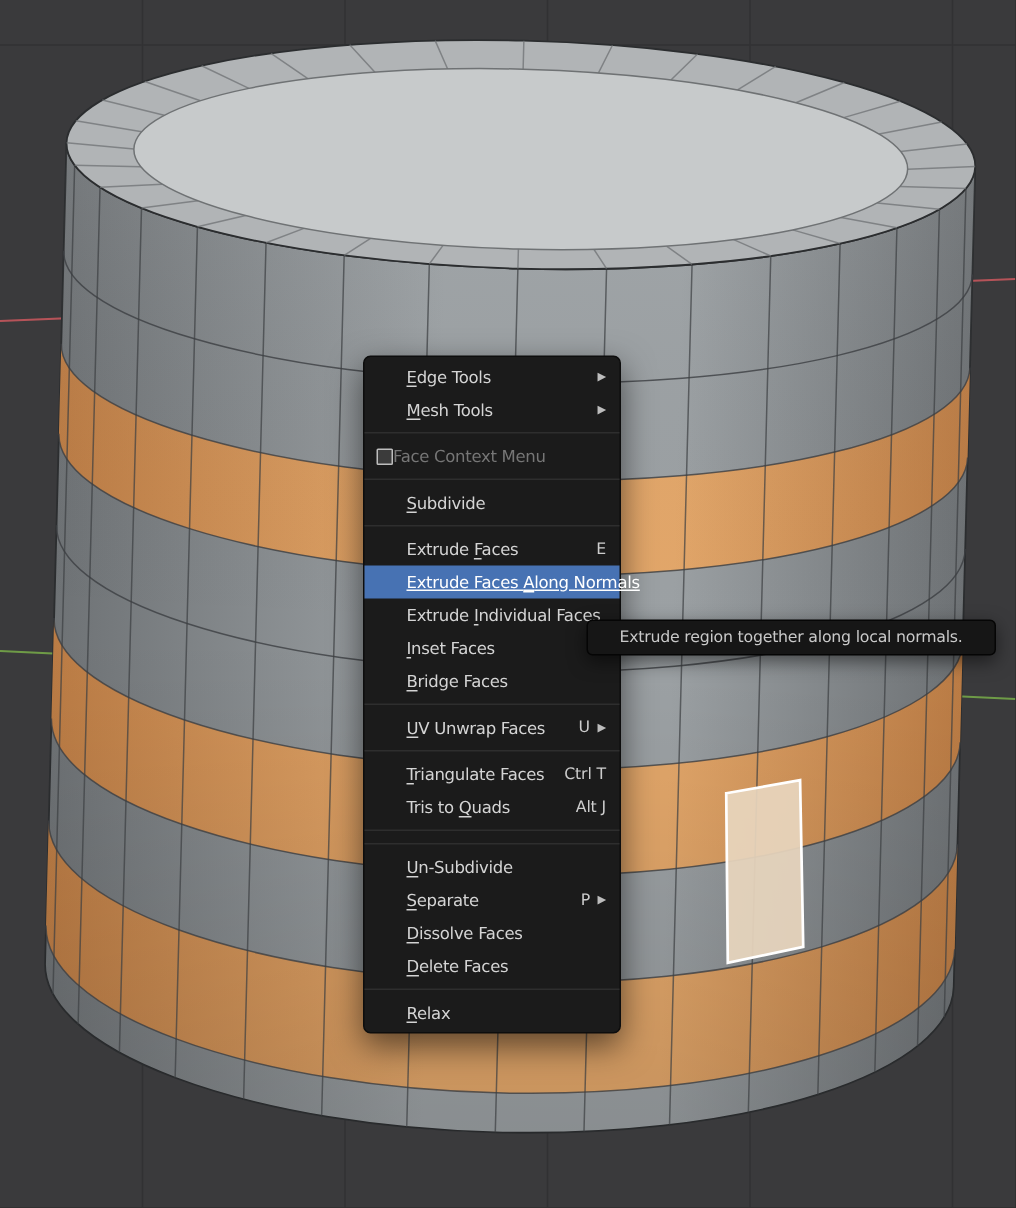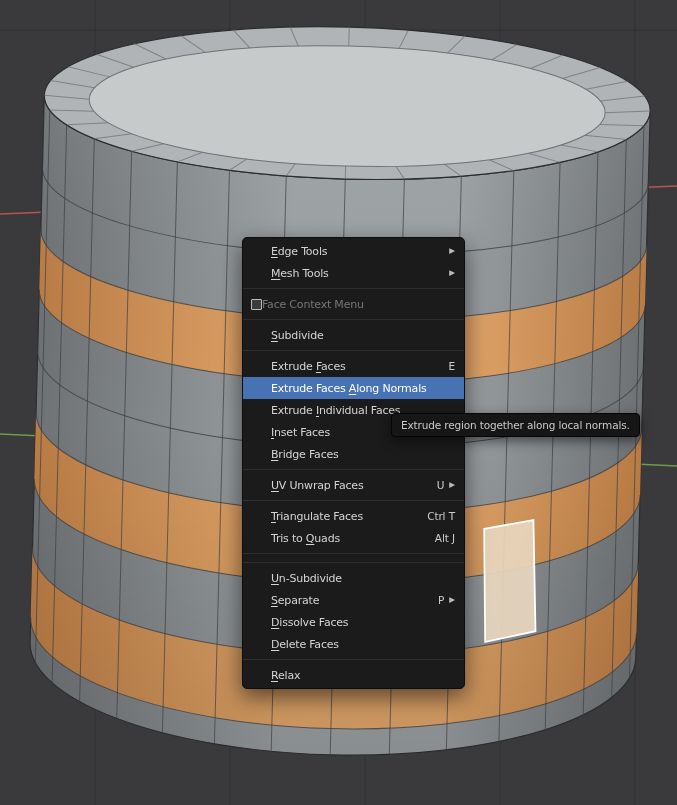--- a/index.html
+++ b/index.html
@@ -1,39 +1,39 @@
 <!DOCTYPE html>
 <html><head>
 <meta charset="utf-8">
 <style>
   html,body{margin:0;padding:0;background:#2b2b2b;}
   .stage{position:relative;width:677px;height:805px;overflow:hidden;
          font-family:"DejaVu Sans","Liberation Sans",sans-serif;background:#3a3a3c;}
   #viewport{position:absolute;inset:0;}
   #viewport svg{position:absolute;left:0;top:0;}
 
-  .menu{position:absolute;left:242px;top:237px;width:223px;box-sizing:border-box;
+  .menu{position:absolute;left:242px;top:237px;width:172px;box-sizing:border-box;
         background:#1b1b1b;border:1px solid #0d0d0d;border-radius:5px;padding:2px 0;
         box-shadow:0 8px 22px rgba(0,0,0,.55);z-index:5;}
   .menu-row{position:relative;height:22px;display:flex;align-items:center;
             padding:0 9px 0 28px;font-size:11px;letter-spacing:-0.2px;color:#d4d4d4;
             white-space:nowrap;}
   .menu-row.disabled{color:#767676;padding-left:19px;}
-  .menu-row.hl{color:#ffffff;}
+  .menu-row.hl{color:#ffffff;text-decoration:underline;}
   .row-icon{position:absolute;left:8px;top:6px;width:9px;height:9px;
             border:1px solid #bdbdbd;border-radius:1px;background:rgba(255,255,255,.14);}
   .mn{text-decoration:underline;text-underline-offset:2px;}
   .row-right{margin-left:auto;display:flex;align-items:center;gap:5px;
              color:#cdcdcd;font-size:10.5px;letter-spacing:-0.1px;}
   .arrow{font-size:7.5px;color:#bdbdbd;line-height:1;}
   .sep{height:9px;position:relative;}
   .sep::after{content:"";position:absolute;left:0;right:0;top:4px;height:1px;background:#2e2e2e;}
 
   .tooltip{position:absolute;left:391px;top:413px;z-index:10;background:#161616;
-           border:1px solid #050505;border-radius:4px;padding:5px 9px;
+           border:1px solid #050505;border-radius:4px;padding:5px 21px;
            font-size:10.5px;letter-spacing:-0.15px;color:#c9c9c9;white-space:nowrap;
            box-shadow:0 4px 12px rgba(0,0,0,.5);text-align:right;}
 </style>
 </head>
 <body>
 
 <div class="stage">
   <div id="viewport">
   <svg width="677" height="805" viewBox="0 0 677 805">
     <defs>

